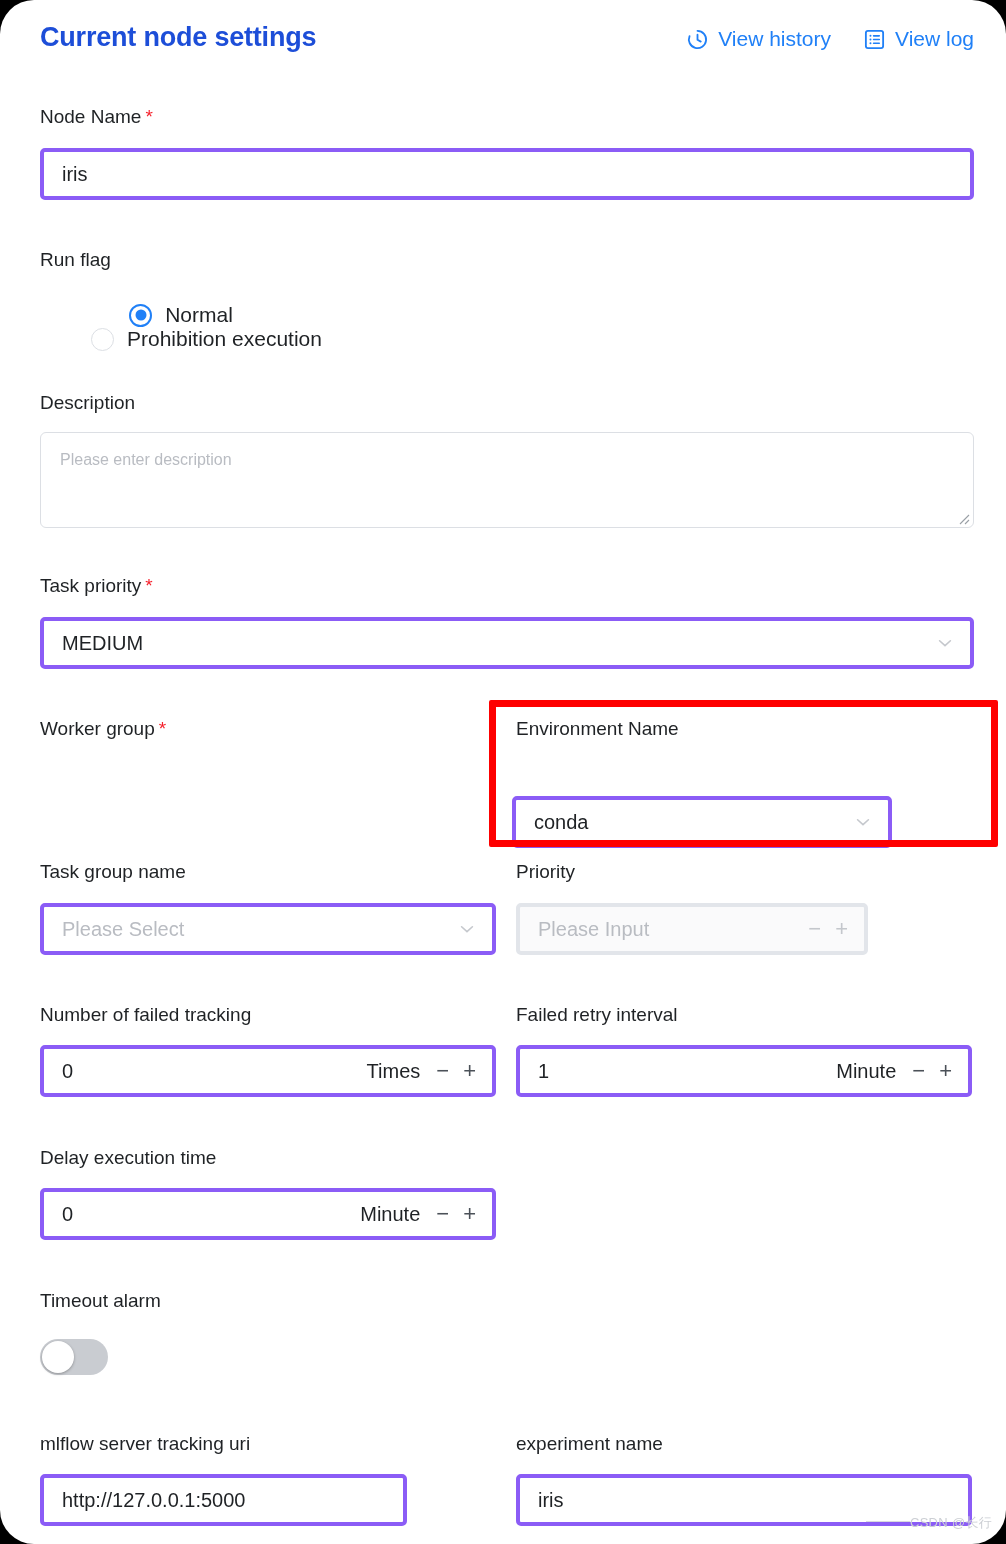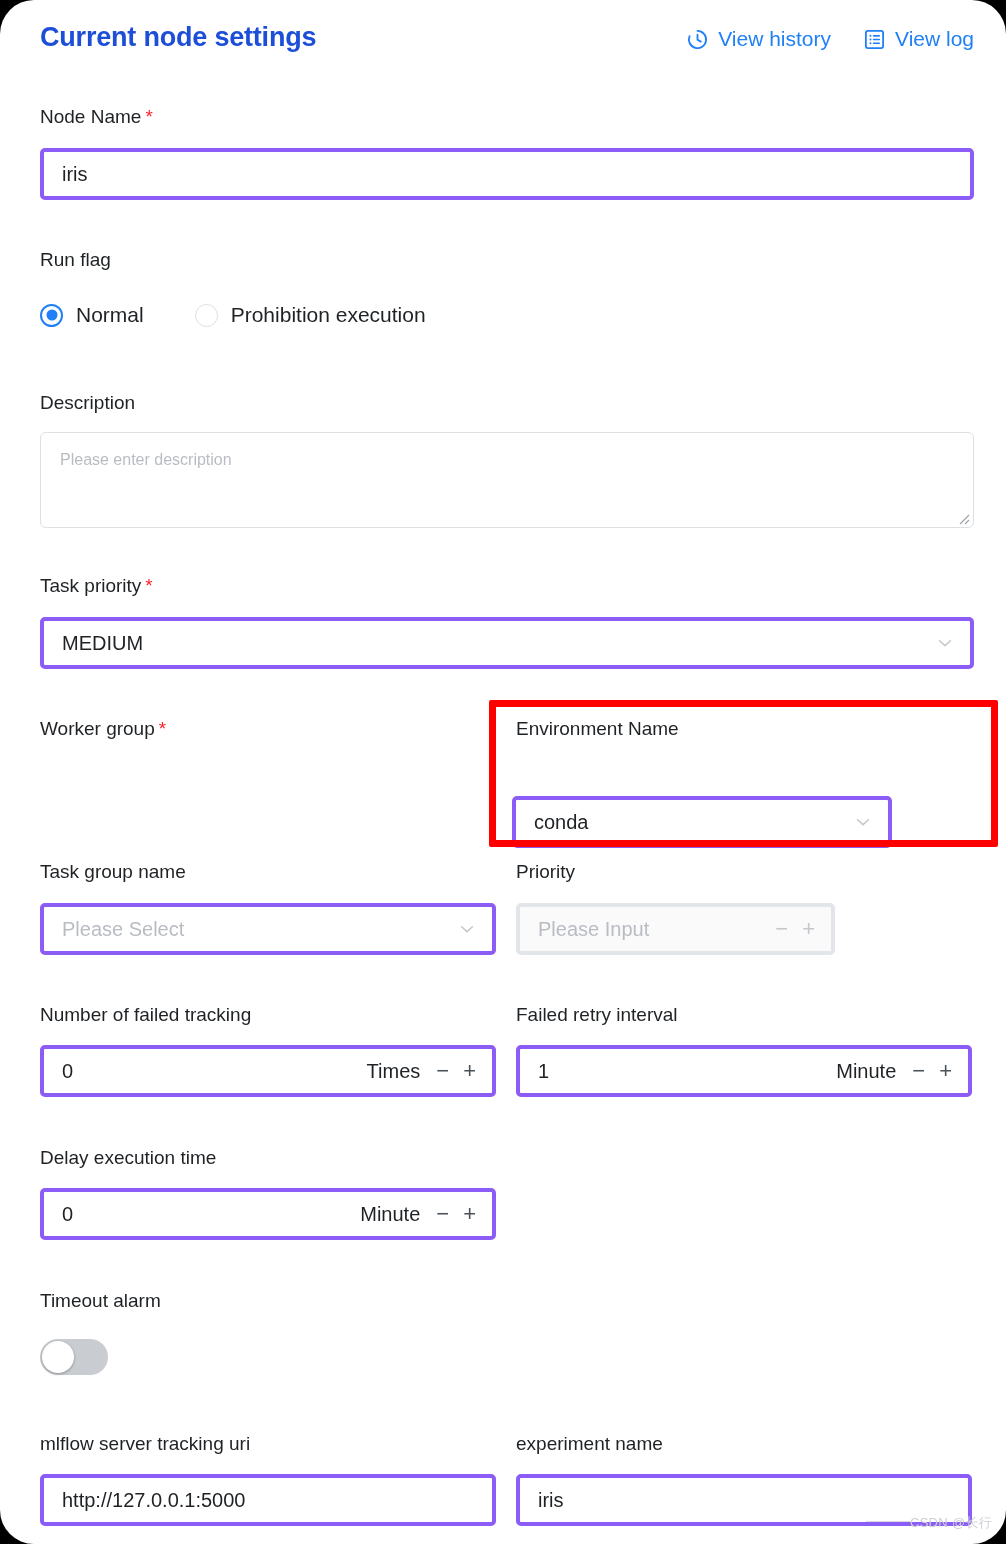--- a/index.html
+++ b/index.html
@@ -138,20 +138,21 @@
     right: 3px; bottom: 2px;
     width: 14px; height: 14px;
   }
 
   
   .radio-row {
     position: absolute;
     left: 40px; top: 303px;
     display: flex;
     align-items: center;
+    flex-direction: column;
   }
   .radio-item {
     display: flex;
     align-items: center;
     gap: 13px;
     cursor: pointer;
   }
   .radio-item.second { margin-left: 51px; }
   .radio-dot {
     width: 23px; height: 23px;
@@ -318,21 +319,21 @@
   <div class="tbox" style="left:40px; top:903px; width:456px; height:52px;">
     <div class="val ph">Please Select</div>
     <div class="chev">
       <svg width="18" height="18" viewBox="0 0 20 20">
           <path d="M4 7.5 L10 13 L16 7.5" stroke="#c5c8cd" stroke-width="1.8" fill="none" stroke-linecap="round"></path>
         </svg>
     </div>
   </div>
 
   <div class="field-label" style="left:516px; top:861px;">Priority</div>
-  <div class="tbox disabled" style="left:516px; top:903px; width:319px; height:52px;">
+  <div class="tbox disabled" style="left:516px; top:903px; width:352px; height:52px;">
     <div class="val ph">Please Input</div>
     <div class="stepper">
       <span>−</span>
       <span>+</span>
     </div>
   </div>
 
   <div class="field-label" style="left:40px; top:1004px;">Number of failed tracking</div>
   <div class="tbox" style="left:40px; top:1045px; width:456px; height:52px;">
     <div class="val">0</div>
@@ -362,21 +363,21 @@
       <span>+</span>
     </div>
   </div>
 
   <div class="field-label" style="left:40px; top:1290px;">Timeout alarm</div>
   <div class="toggle">
     <div class="knob"></div>
   </div>
 
   <div class="field-label" style="left:40px; top:1433px;">mlflow server tracking uri</div>
-  <div class="tbox" style="left:40px; top:1474px; width:456px; height:52px;">
+  <div class="tbox" style="left:40px; top:1474px; width:367px; height:52px;">
     <div class="val">http://127.0.0.1:5000</div>
   </div>
 
   <div class="field-label" style="left:516px; top:1433px;">experiment name</div>
   <div class="tbox" style="left:516px; top:1474px; width:456px; height:52px;">
     <div class="val">iris</div>
   </div>
 
   <div class="wm-line"></div>
   <div class="watermark">CSDN @长行</div>

